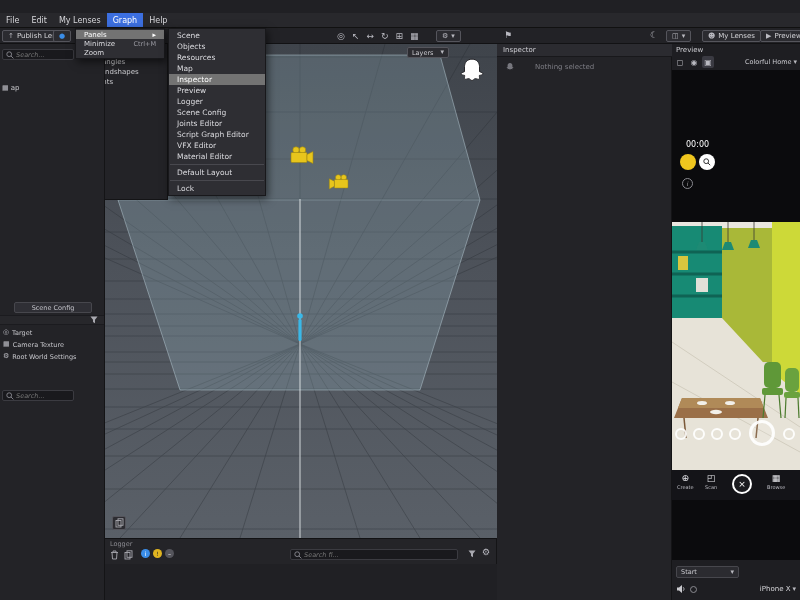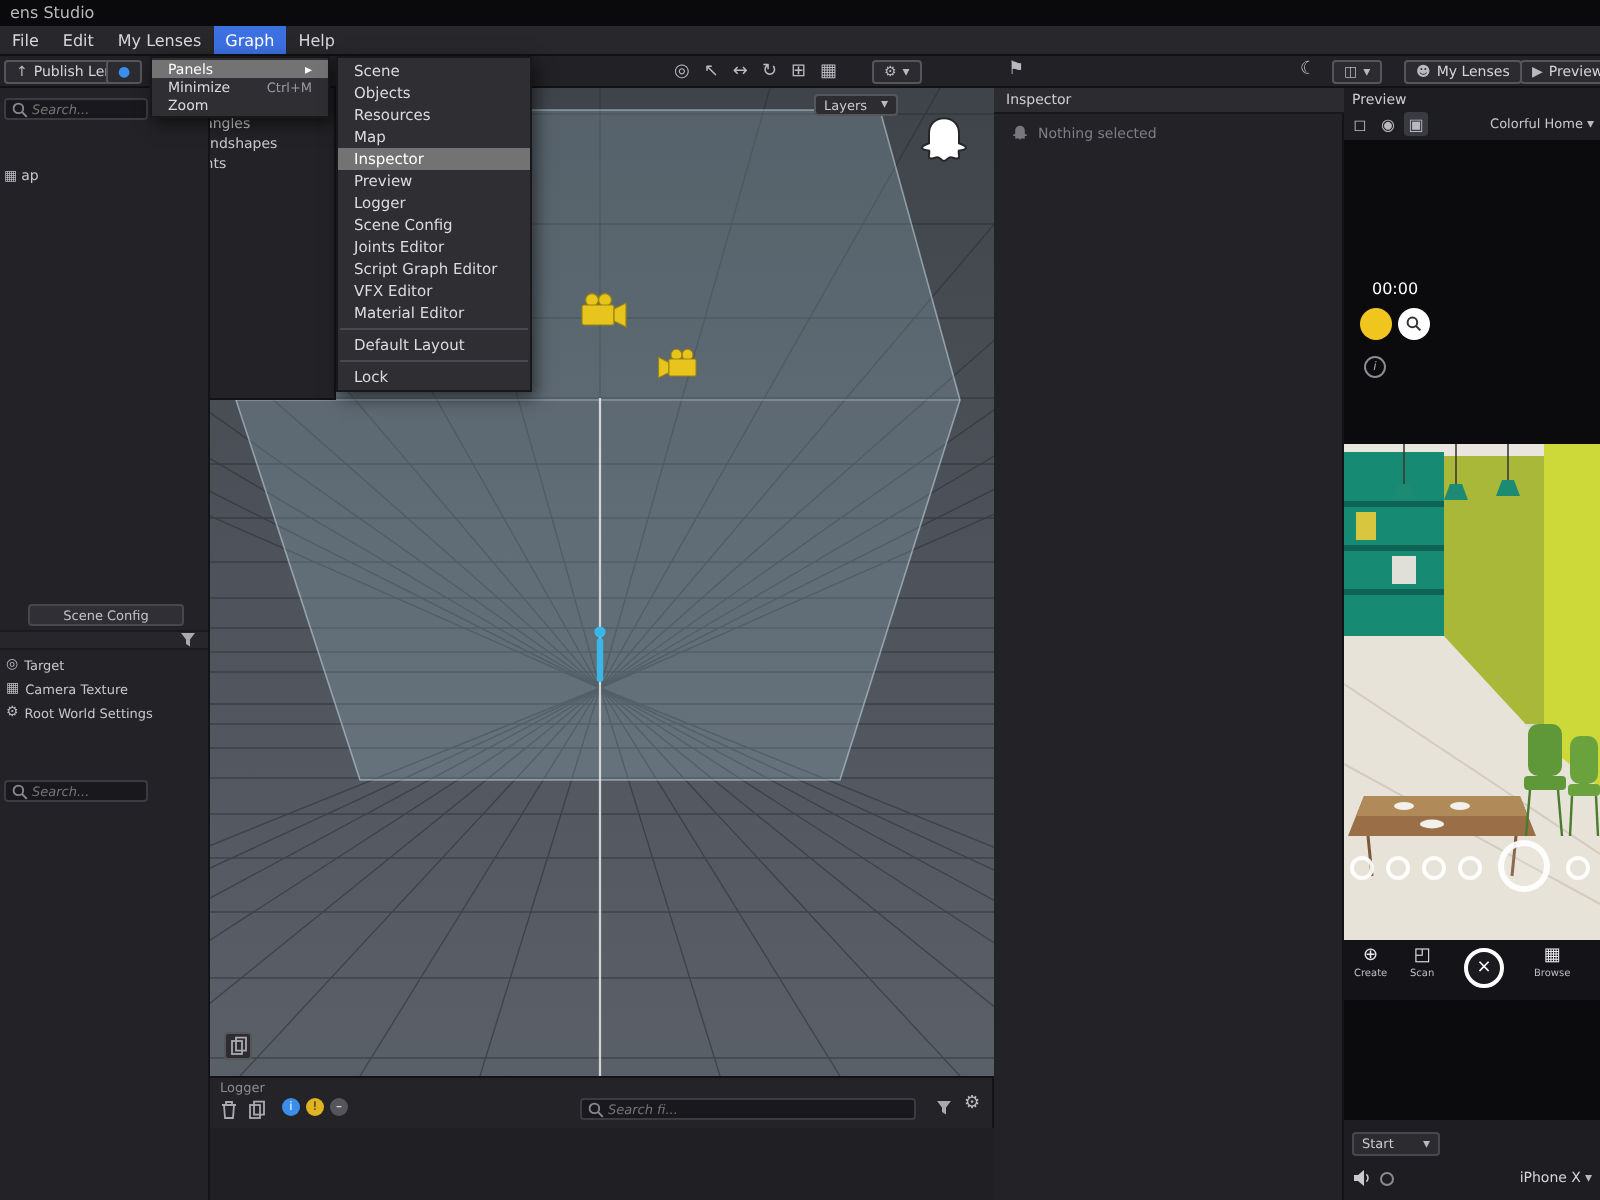--- a/index.html
+++ b/index.html
@@ -31,60 +31,57 @@
   .layers-btn{position:absolute;left:302px;top:3px;width:42px;height:11px;background:#2c2c31;border:1px solid #55555c;border-radius:2px;
               display:flex;align-items:center;justify-content:space-between;padding:0 4px;font-size:6.5px;color:#c9c9ce}
   .ghost-badge{position:absolute;left:352px;top:12px;width:30px;height:32px}
   .shot-btn{position:absolute;left:7px;top:472px;width:14px;height:14px;background:#2c2c31;border:1px solid #55555c;border-radius:2px;display:flex;align-items:center;justify-content:center}
   .logger{position:absolute;left:105px;top:538px;width:392px;height:26px;background:#242428;border-top:1px solid #121214;border-right:1px solid #141416}
   .logger-title{position:absolute;left:5px;top:1px;font-size:6.5px;color:#8a8a90}
   .licon{position:absolute}
   .badge{position:absolute;width:9px;height:9px;border-radius:50%;display:flex;align-items:center;justify-content:center;font-size:6px;line-height:1;color:#fff}
   .inspector{position:absolute;left:497px;top:44px;width:175px;height:556px;background:#232327;border-right:1px solid #141416}
   .inspector-header{position:absolute;left:0;top:0;width:175px;height:13px;background:#2b2b30;border-bottom:1px solid #18181b;display:flex;align-items:center;padding:0 6px;font-size:7px;color:#cfcfd4}
-  .nothing{position:absolute;left:8px;top:18px;display:flex;align-items:center;gap:4px;font-size:7px;color:#7e7e85}
+  .nothing{position:absolute;left:8px;top:18px;display:flex;align-items:center;gap:20px;font-size:7px;color:#7e7e85}
   .preview{position:absolute;left:672px;top:44px;width:128px;height:556px;background:#1e1e22}
   .preview-header{position:absolute;left:4px;top:2px;font-size:7px;color:#cfcfd4}
   .pv-icons{position:absolute;left:2px;top:12px;display:flex;gap:2px}
   .pv-icon{width:12px;height:12px;display:flex;align-items:center;justify-content:center;border-radius:2px;color:#b9b9c0;font-size:8px}
   .pv-icon.active{background:#3a3a42}
   .scene-select{position:absolute;right:3px;top:14px;display:flex;align-items:center;gap:2px;font-size:6.5px;color:#c9c9ce}
   .phone{position:absolute;left:0;top:26px;width:128px;height:490px;background:#0b0b0d;overflow:hidden}
   .timer{position:absolute;left:14px;top:70px;font-size:8px;color:#fff}
   .avatar{position:absolute;left:8px;top:84px;width:16px;height:16px;border-radius:50%;background:#f0c61e}
   .search-bubble{position:absolute;left:27px;top:84px;width:16px;height:16px;border-radius:50%;background:#fff;display:flex;align-items:center;justify-content:center}
   .info-ring{position:absolute;left:10px;top:108px;width:11px;height:11px;border:1px solid #8a8a90;border-radius:50%;display:flex;align-items:center;justify-content:center;font-size:6px;color:#aaa;font-style:italic}
   .roomimg{position:absolute;left:0;top:152px;width:128px;height:250px}
   .ring{position:absolute;border:2px solid rgba(255,255,255,.9);border-radius:50%;width:12px;height:12px}
   .ring.big{width:26px;height:26px;border-width:3px;background:rgba(255,255,255,.12)}
   .navbar{position:absolute;left:0;top:400px;width:128px;height:30px;background:#141418}
   .nav-item{position:absolute;display:flex;flex-direction:column;align-items:center;gap:1px;color:#e8e8ec}
   .nav-item .gly{font-size:9px;line-height:1;color:#e8e8ec}
   .nav-item .lbl{font-size:5px;color:#bdbdc4}
   .x-btn{position:absolute;left:60px;top:4px;width:20px;height:20px;border:2px solid #fff;border-radius:50%;background:rgba(30,30,34,.7);display:flex;align-items:center;justify-content:center;color:#fff;font-size:9px}
-  .start-btn{position:absolute;left:4px;top:522px;width:44px;height:12px;background:#2b2b30;border:1px solid #47474d;border-radius:2px;display:flex;align-items:center;justify-content:space-between;padding:0 4px;font-size:6.5px;color:#c9c9ce}
+  .start-btn{position:absolute;left:4px;top:522px;width:63px;height:12px;background:#2b2b30;border:1px solid #47474d;border-radius:2px;display:flex;align-items:center;justify-content:space-between;padding:0 4px;font-size:6.5px;color:#c9c9ce}
   .device-row{position:absolute;left:0;top:538px;width:128px;height:14px;display:flex;align-items:center;padding:0 4px;gap:4px}
   .mic-ring{width:7px;height:7px;border:1px solid #8a8a90;border-radius:50%}
   .device-label{position:absolute;right:4px;display:flex;gap:2px;align-items:center;font-size:7px;color:#d6d6da}
   .dropdown{position:absolute;background:#2e2e33;border:1px solid #18181b;box-shadow:2px 3px 8px rgba(0,0,0,.55);padding:1px 0;z-index:50}
   .dd-item{display:flex;align-items:center;justify-content:space-between;padding:0 8px;color:#dcdce0;white-space:nowrap;cursor:default}
   .wm .dd-item{height:9px;font-size:7px}
   .sm .dd-item{height:11px;font-size:7.5px;justify-content:flex-start}
   .dd-item.active{background:#737373;color:#fff}
   .dd-sep{border-top:1px solid #48484e;margin:2px 1px}
   .shortcut{color:#9a9aa2;font-size:6.5px}
 </style>
 </head>
 <body>
 
 <div class="app">
 
-  <div class="titlebar">
-    <span>ens Studio</span>
-  </div>
 
   <div class="menubar">
     <span class="menu-item">File</span>
     <span class="menu-item">Edit</span>
     <span class="menu-item">My Lenses</span>
     <span class="menu-item active">Graph</span>
     <span class="menu-item">Help</span>
   </div>
 
   <div class="toolbar">

